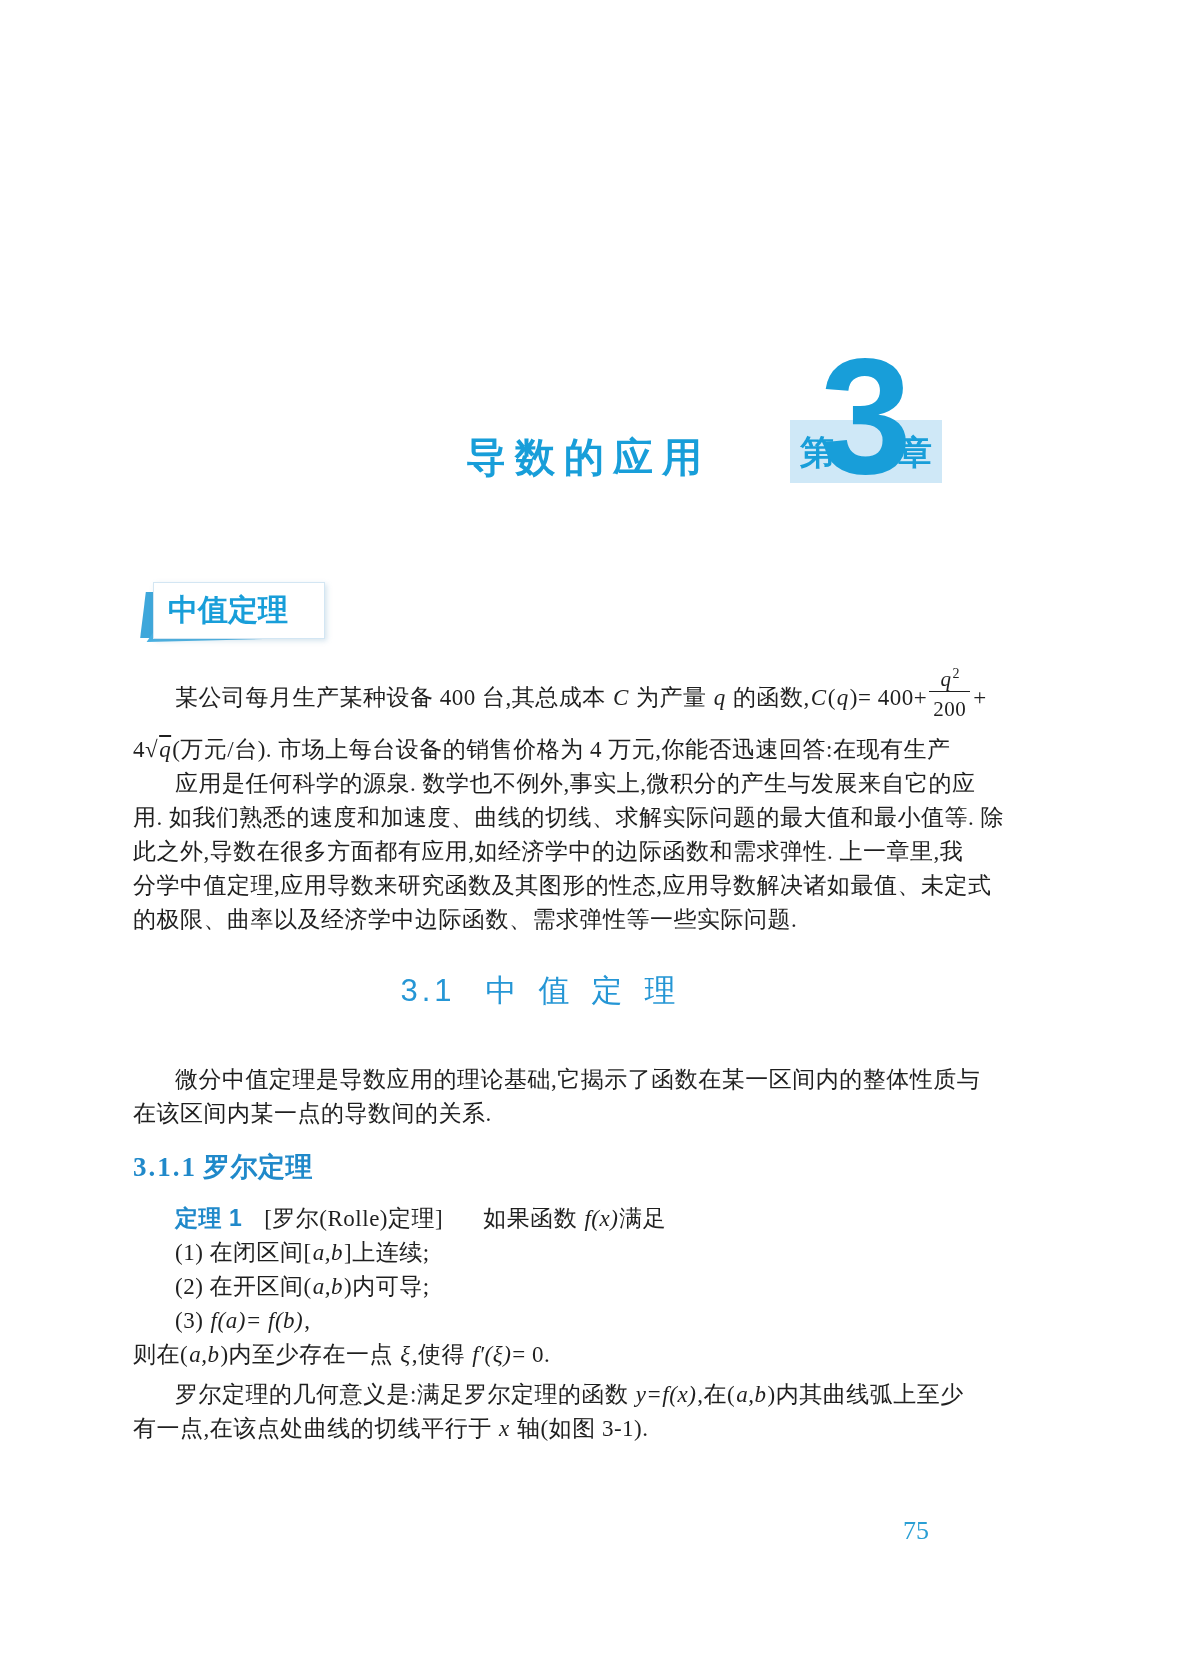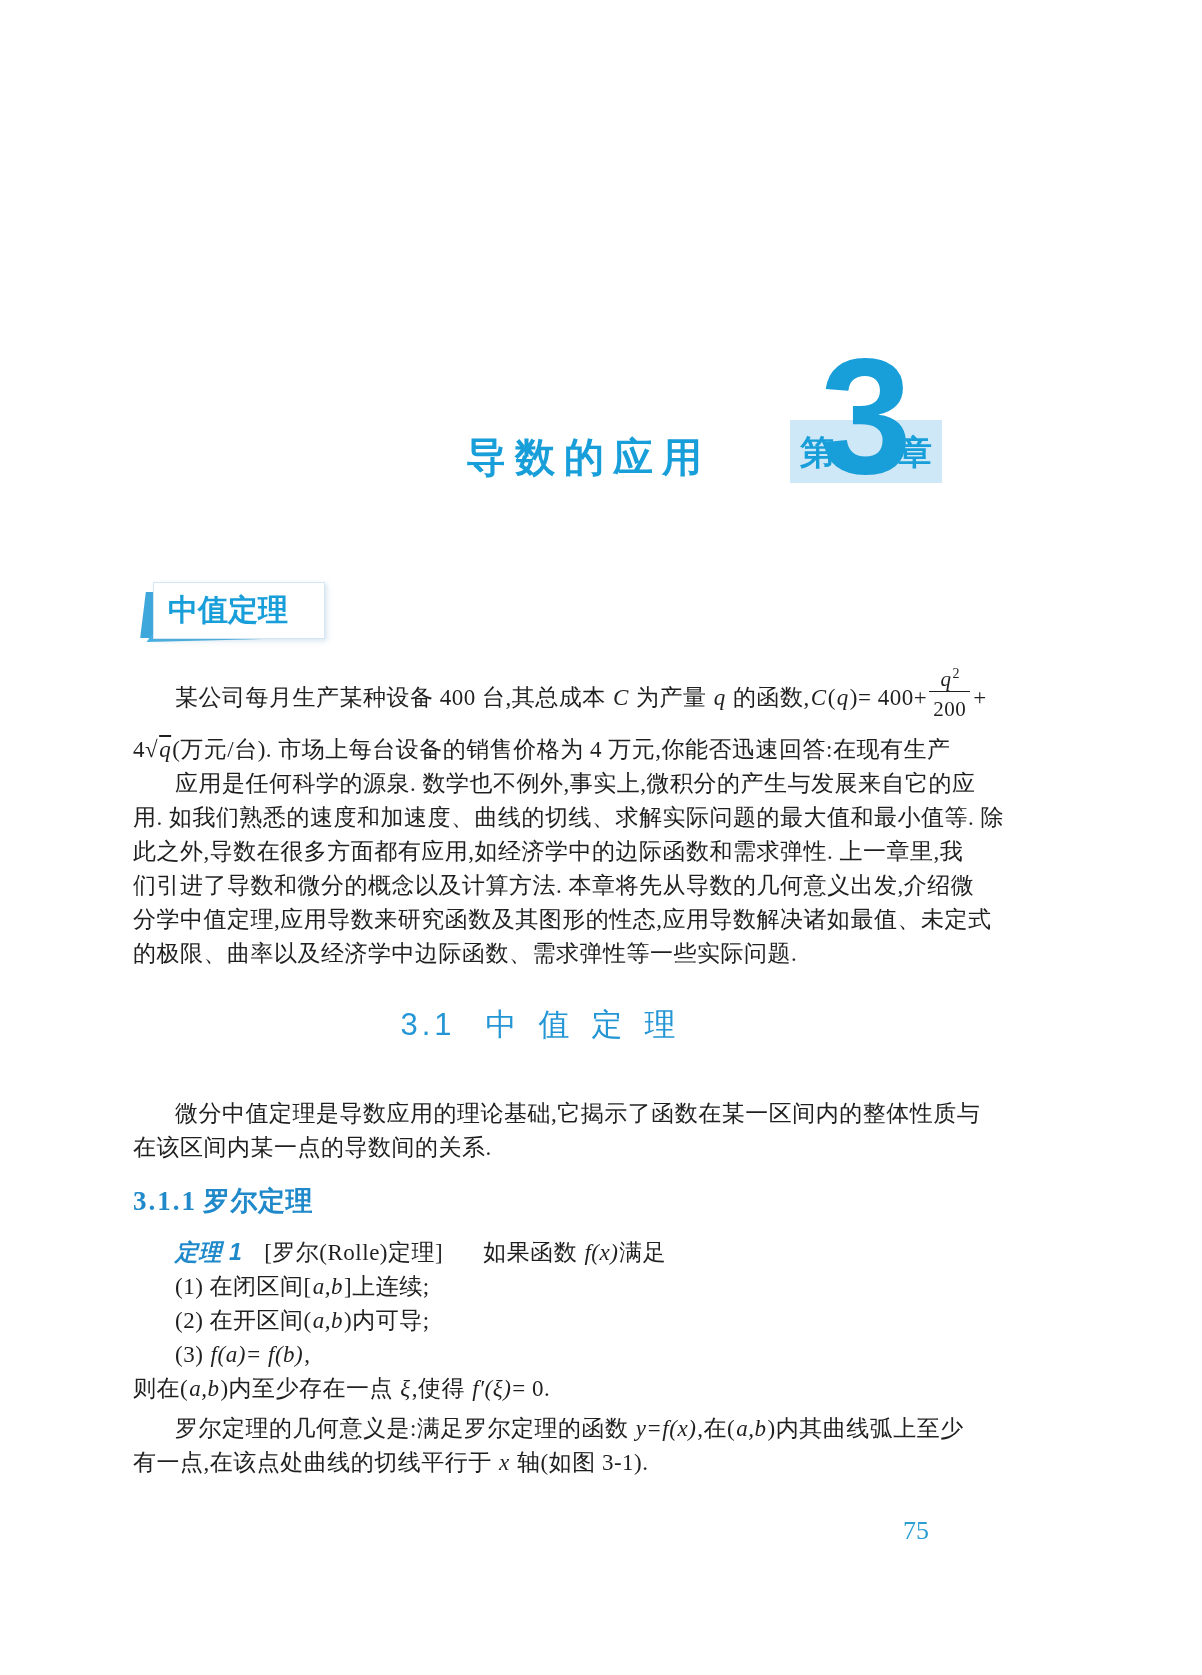--- a/index.html
+++ b/index.html
@@ -87,21 +87,20 @@
     font-family:"Liberation Sans","DejaVu Sans",sans-serif; font-weight:bold;
   }
   .subsec-head .subsec-num {
     font-family:"Liberation Serif","DejaVu Serif",serif; letter-spacing:2px;
   }
   .subsec-head .subsec-title { margin-left:6px;font-family:Liberation Mono, monospace; }
 
   .thm-label {
     color:#2089ca; font-weight:bold;
     font-family:"Liberation Sans","DejaVu Sans",sans-serif;
-    font-style:italic;
   }
   .thm-bracket { margin-left:22px; }
   .thm-lead-gap { margin-left:40px; }
   .geo-first { margin-top:6px; }
 
   .page-number {
     position:absolute; left:903px; top:1516px;
     font-size:26px; color:#2a9fd4;
     font-family:"Liberation Serif","DejaVu Serif",serif;
   }
@@ -131,21 +130,20 @@
     <div class="line indent">
       <span>某公司每月生产某种设备 400 台,其总成本 </span><span class="v">C</span><span> 为产量 </span><span class="v">q</span><span> 的函数,</span><span class="v">C</span><span>(</span><span class="v">q</span><span>)= 400+</span><span class="frac"><span class="num"><span class="v">q</span><sup>2</sup></span><span class="den">200</span></span><span>+</span>
     </div>
     <div class="line">
       <span>4</span><span class="sqrt"><span class="rad">√</span><span class="v radicand">q</span></span><span>(万元/台). 市场上每台设备的销售价格为 4 万元,你能否迅速回答:在现有生产</span>
     </div>
 
     <div class="line indent">应用是任何科学的源泉. 数学也不例外,事实上,微积分的产生与发展来自它的应</div>
     <div class="line">用. 如我们熟悉的速度和加速度、曲线的切线、求解实际问题的最大值和最小值等. 除</div>
     <div class="line">此之外,导数在很多方面都有应用,如经济学中的边际函数和需求弹性. 上一章里,我</div>
-    <div class="line">们引进了导数和微分的概念以及计算方法. 本章将先从导数的几何意义出发,介绍微</div>
     <div class="line">分学中值定理,应用导数来研究函数及其图形的性态,应用导数解决诸如最值、未定式</div>
     <div class="line">的极限、曲率以及经济学中边际函数、需求弹性等一些实际问题.</div>
 
     <h2 class="sec-head"><span class="sec-num">3.1</span><span class="sec-title">中值定理</span></h2>
 
     <div class="line indent">微分中值定理是导数应用的理论基础,它揭示了函数在某一区间内的整体性质与</div>
     <div class="line">在该区间内某一点的导数间的关系.</div>
 
     <h3 class="subsec-head"><span class="subsec-num">3.1.1</span><span class="subsec-title">罗尔定理</span></h3>
 

